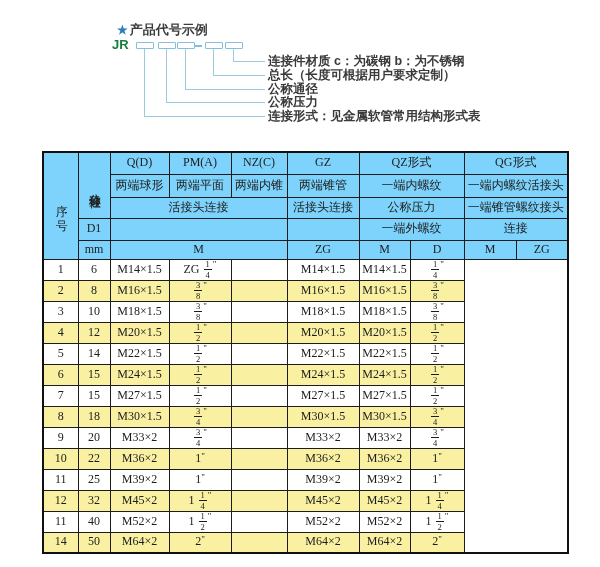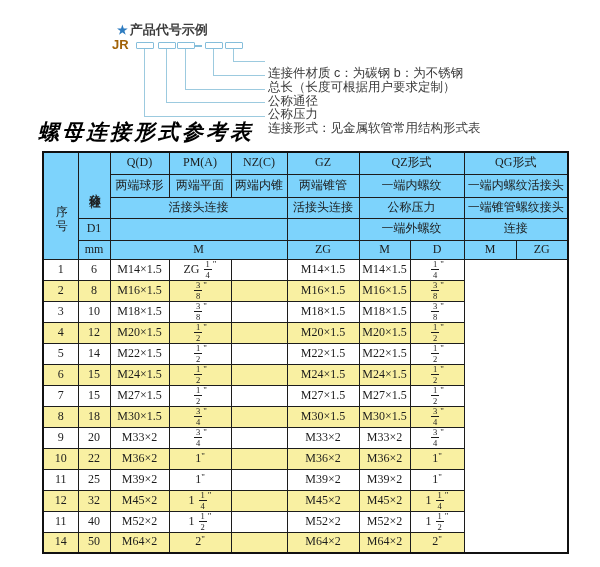--- a/index.html
+++ b/index.html
@@ -4,26 +4,26 @@
 <style>
   html,body{margin:0;padding:0;background:#fff;}
   #page{position:relative;width:600px;height:567px;background:#ffffff;overflow:hidden;
         font-family:"Liberation Serif",serif;color:#1c1c1c;border-radius:18px;}
 
   
   #diagram-heading{position:absolute;left:117px;top:21px;
     font-family:"Liberation Sans",sans-serif;font-weight:bold;font-size:13px;color:#3c3c3c;}
   #diagram-heading .star{color:#2e7cc0;margin-right:2px;font-size:12px;}
   #code-prefix{position:absolute;left:112px;top:37px;
-    font-family:"Liberation Sans",sans-serif;font-weight:bold;font-size:13px;color:#a16207;}
+    font-family:"Liberation Sans",sans-serif;font-weight:bold;font-size:13px;color:#15803d;}
   .code-box{position:absolute;width:16px;height:5px;border:1px solid #85bedb;background:#fff;border-radius:1px;}
   .code-dash{position:absolute;height:2px;background:#85bedb;}
   .connector{position:absolute;border-left:1px solid #9ccadf;border-bottom:1px solid #9ccadf;}
   .diagram-label{position:absolute;left:268px;white-space:nowrap;
-    font-family:"Liberation Sans",sans-serif;font-weight:normal;font-size:12.5px;color:#3a3a3a;margin-top:12px;}
+    font-family:"Liberation Sans",sans-serif;font-weight:bold;font-size:12.5px;color:#3a3a3a;}
 
   
   #page-title{position:absolute;left:38px;top:118px;
     font-family:"Liberation Serif",serif;font-weight:bold;font-style:italic;
     font-size:21px;letter-spacing:3px;color:#000;}
 
   
   #ref-table{position:absolute;left:42px;top:151px;border-collapse:collapse;table-layout:fixed;
     width:527px;border:2px solid #111;}
   #ref-table th,#ref-table td{border:1px solid #1c1c1c;padding:0;text-align:center;
@@ -68,21 +68,20 @@
         <div class="diagram-label" style="top: 67px;">总长（长度可根据用户要求定制）</div>
         <div class="connector" style="left: 185px; top: 49px; width: 79px; height: 40px;"></div>
         <div class="diagram-label" style="top: 81px;">公称通径</div>
         <div class="connector" style="left: 166px; top: 49px; width: 98px; height: 53px;"></div>
         <div class="diagram-label" style="top: 94px;">公称压力</div>
         <div class="connector" style="left: 144px; top: 49px; width: 120px; height: 67px;"></div>
         <div class="diagram-label" style="top: 108px;">连接形式：见金属软管常用结构形式表</div>
       </div>
   </div>
 
-  <div id="page-title">螺母连接形式参考表</div>
 
   <table id="ref-table">
     <colgroup>
       <col style="width:35px">
         <col style="width:32px">
         <col style="width:59px">
       <col style="width:62px">
         <col style="width:56px">
         <col style="width:72px">
       <col style="width:51px">

